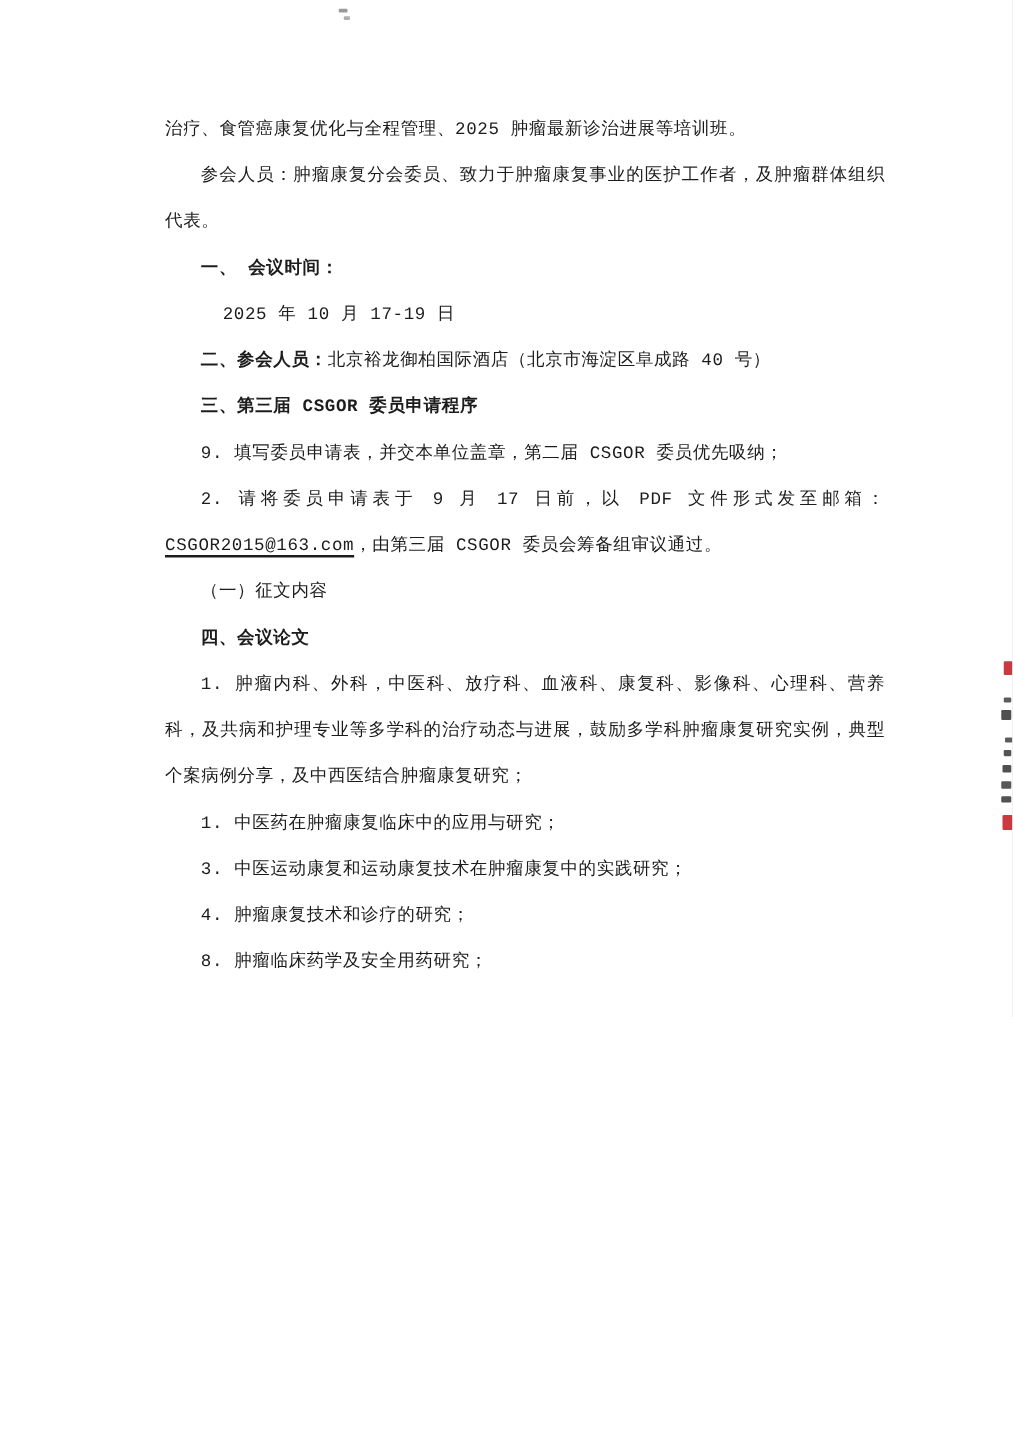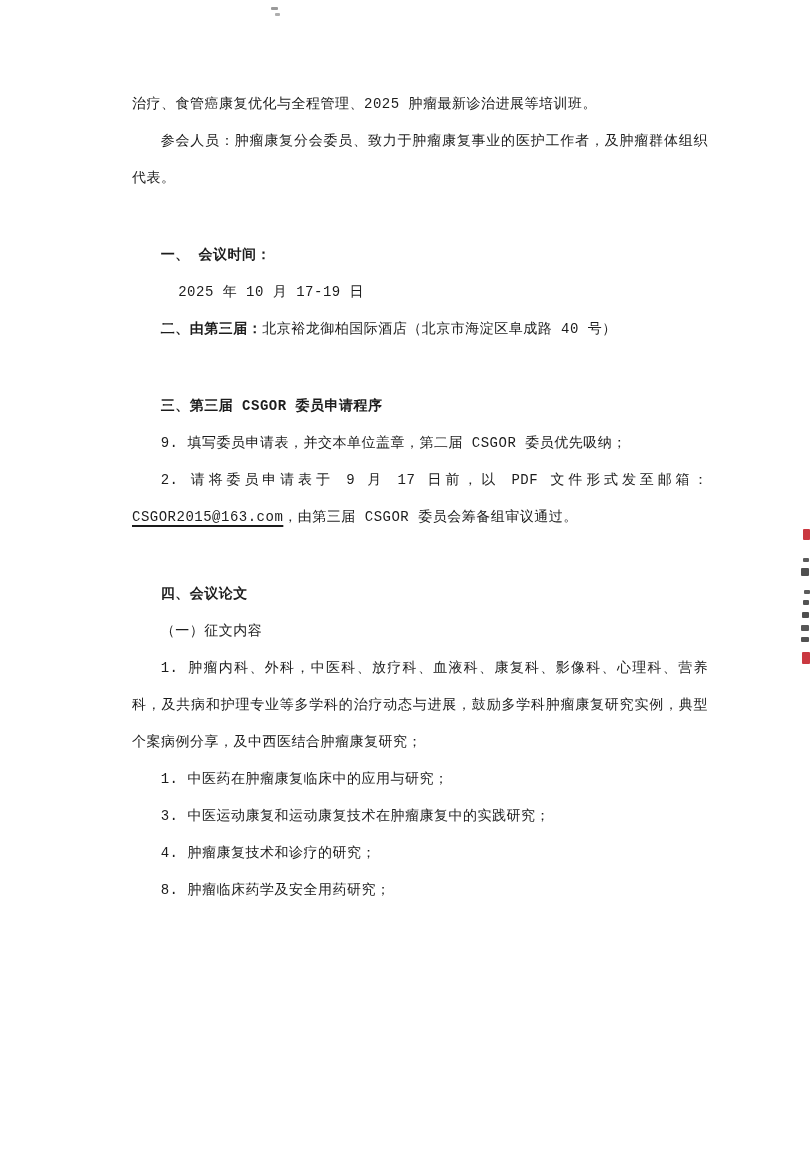--- a/index.html
+++ b/index.html
@@ -22,21 +22,21 @@
     line-height: 37px;
     color: #1c1c1c;
     text-align: justify;
     text-justify: inter-character;
     letter-spacing: 0.5px;
     font-family: Liberation Mono, monospace;
   }
   .para { margin: 0; }
   .ind { text-indent: 2.05em; }
   .ind-lg { text-indent: 3.3em; }
-  .b { font-weight: bold; margin-top: 40px; }
+  .b { font-weight: bold; }
   .u {
     text-decoration: underline;
     text-decoration-thickness: 2px;
     text-underline-offset: 4px;
   }
   
   .artifact { position: absolute; border-radius: 1px; opacity: 0.9; }
   .smudge-1 { left: 271px; top: 7px;  width: 7px; height: 3px; background: #8f8f8f; }
   .smudge-2 { left: 275px; top: 13px; width: 5px; height: 3px; background: #a5a5a5; }
   .red-1    { left: 803px; top: 529px; width: 7px; height: 11px; background: #c4222b; }
@@ -69,32 +69,32 @@
   <div class="content">
 
     <p class="para"><span>治疗、食管癌康复优化与全程管理、2025 肿瘤最新诊治进展等培训班。</span></p>
 
     <p class="para ind"><span>参会人员：肿瘤康复分会委员、致力于肿瘤康复事业的医护工作者，及肿瘤群体组织代表。</span></p>
 
     <p class="para ind b"><span>一、 会议时间：</span></p>
 
     <p class="para ind-lg"><span>2025 年 10 月 17-19 日</span></p>
 
-    <p class="para ind"><span class="b">二、由第三届：</span><span>北京裕龙御柏国际酒店（北京市海淀区阜成路 40 号）</span></p>
+    <p class="para ind"><span class="b">二、参会人员：</span><span>北京裕龙御柏国际酒店（北京市海淀区阜成路 40 号）</span></p>
 
     <p class="para ind b"><span>三、第三届 CSGOR 委员申请程序</span></p>
 
     <p class="para ind"><span>9. 填写委员申请表，并交本单位盖章，第二届 CSGOR 委员优先吸纳；</span></p>
 
     <p class="para ind"><span>2. 请将委员申请表于 9 月 17 日前，以 PDF 文件形式发至邮箱：</span><span class="u">CSGOR2015@163.com</span><span>，由第三届 CSGOR 委员会筹备组审议通过。</span></p>
 
 
+    <p class="para ind"><span>（一）征文内容</span></p>
+
     <p class="para ind b"><span>四、会议论文</span></p>
-
-    <p class="para ind"><span>（一）征文内容</span></p>
 
     <p class="para ind"><span>1. 肿瘤内科、外科，中医科、放疗科、血液科、康复科、影像科、心理科、营养科，及共病和护理专业等多学科的治疗动态与进展，鼓励多学科肿瘤康复研究实例，典型个案病例分享，及中西医结合肿瘤康复研究；</span></p>
 
     <p class="para ind"><span>1. 中医药在肿瘤康复临床中的应用与研究；</span></p>
 
     <p class="para ind"><span>3. 中医运动康复和运动康复技术在肿瘤康复中的实践研究；</span></p>
 
     <p class="para ind"><span>4. 肿瘤康复技术和诊疗的研究；</span></p>
 
     <p class="para ind"><span>8. 肿瘤临床药学及安全用药研究；</span></p>

